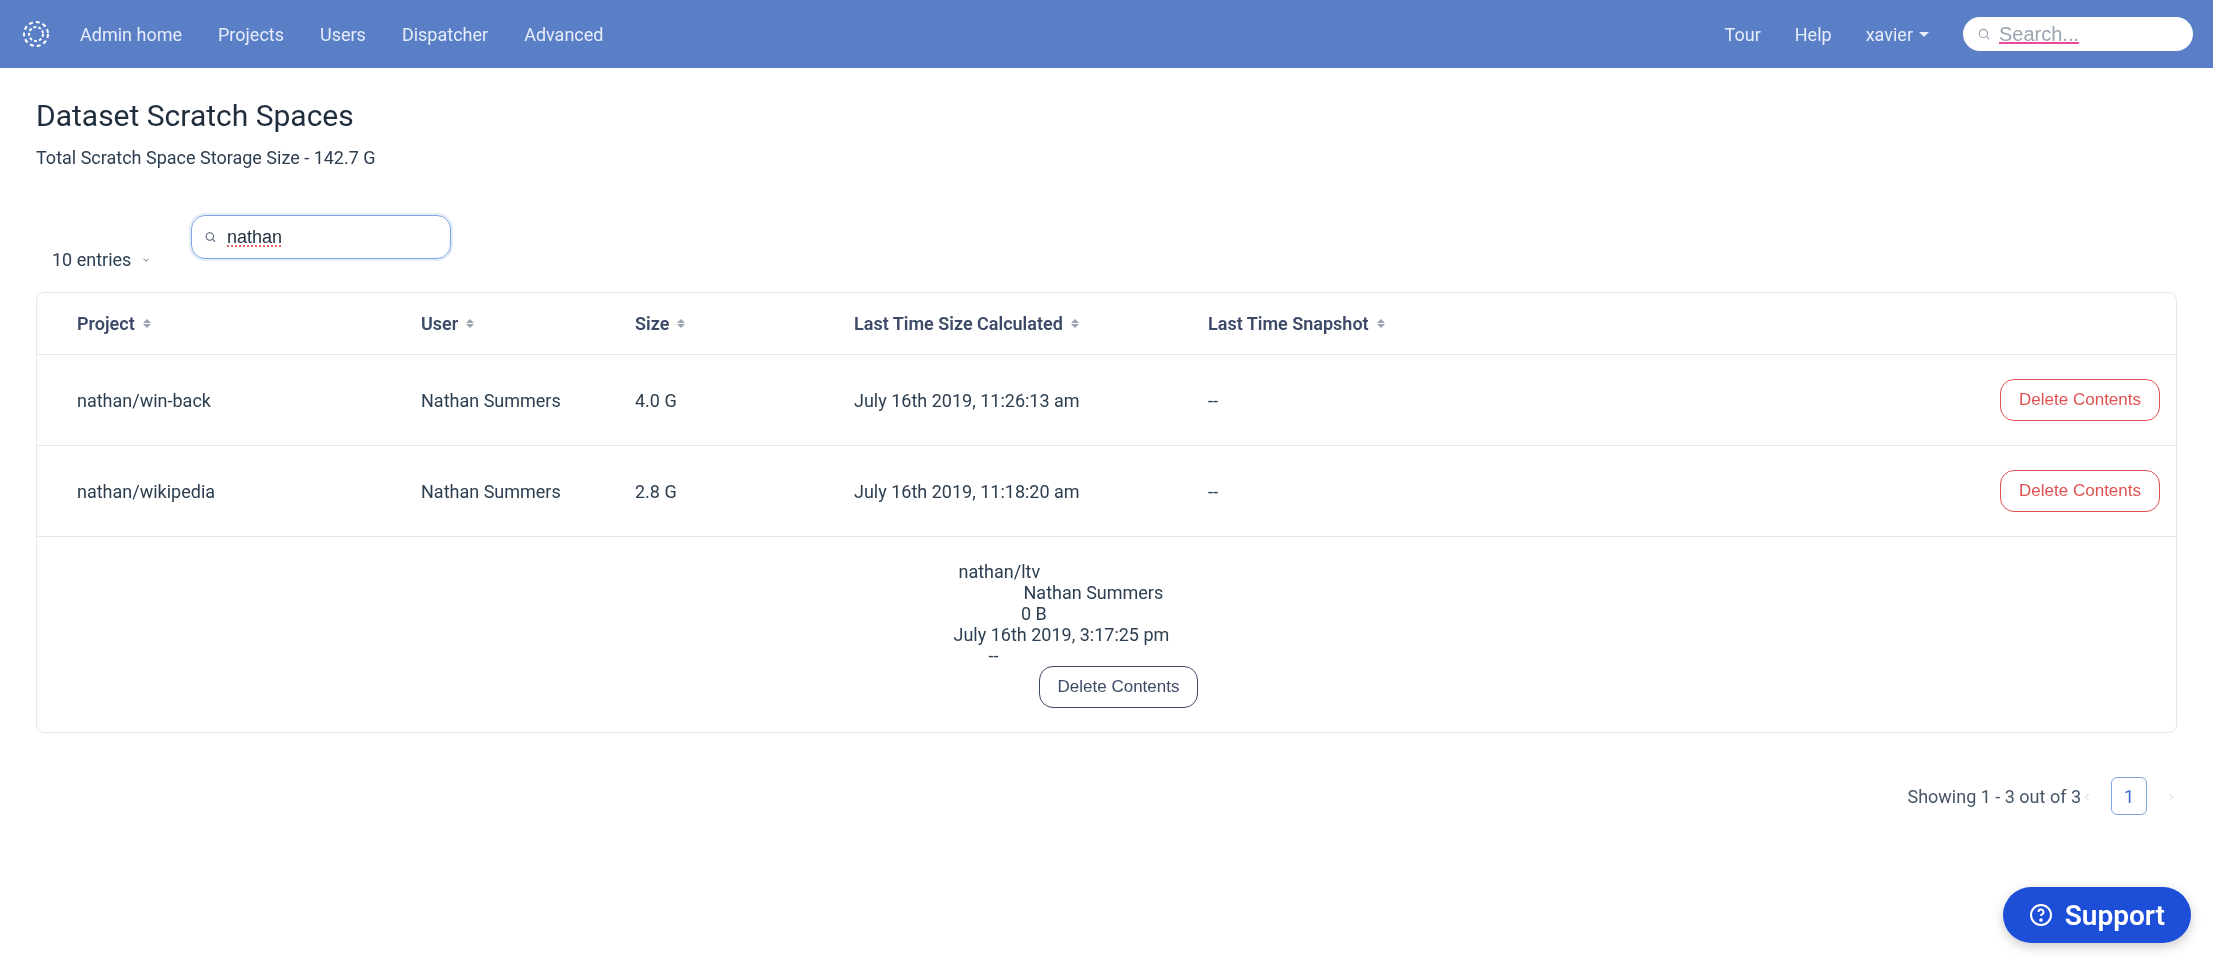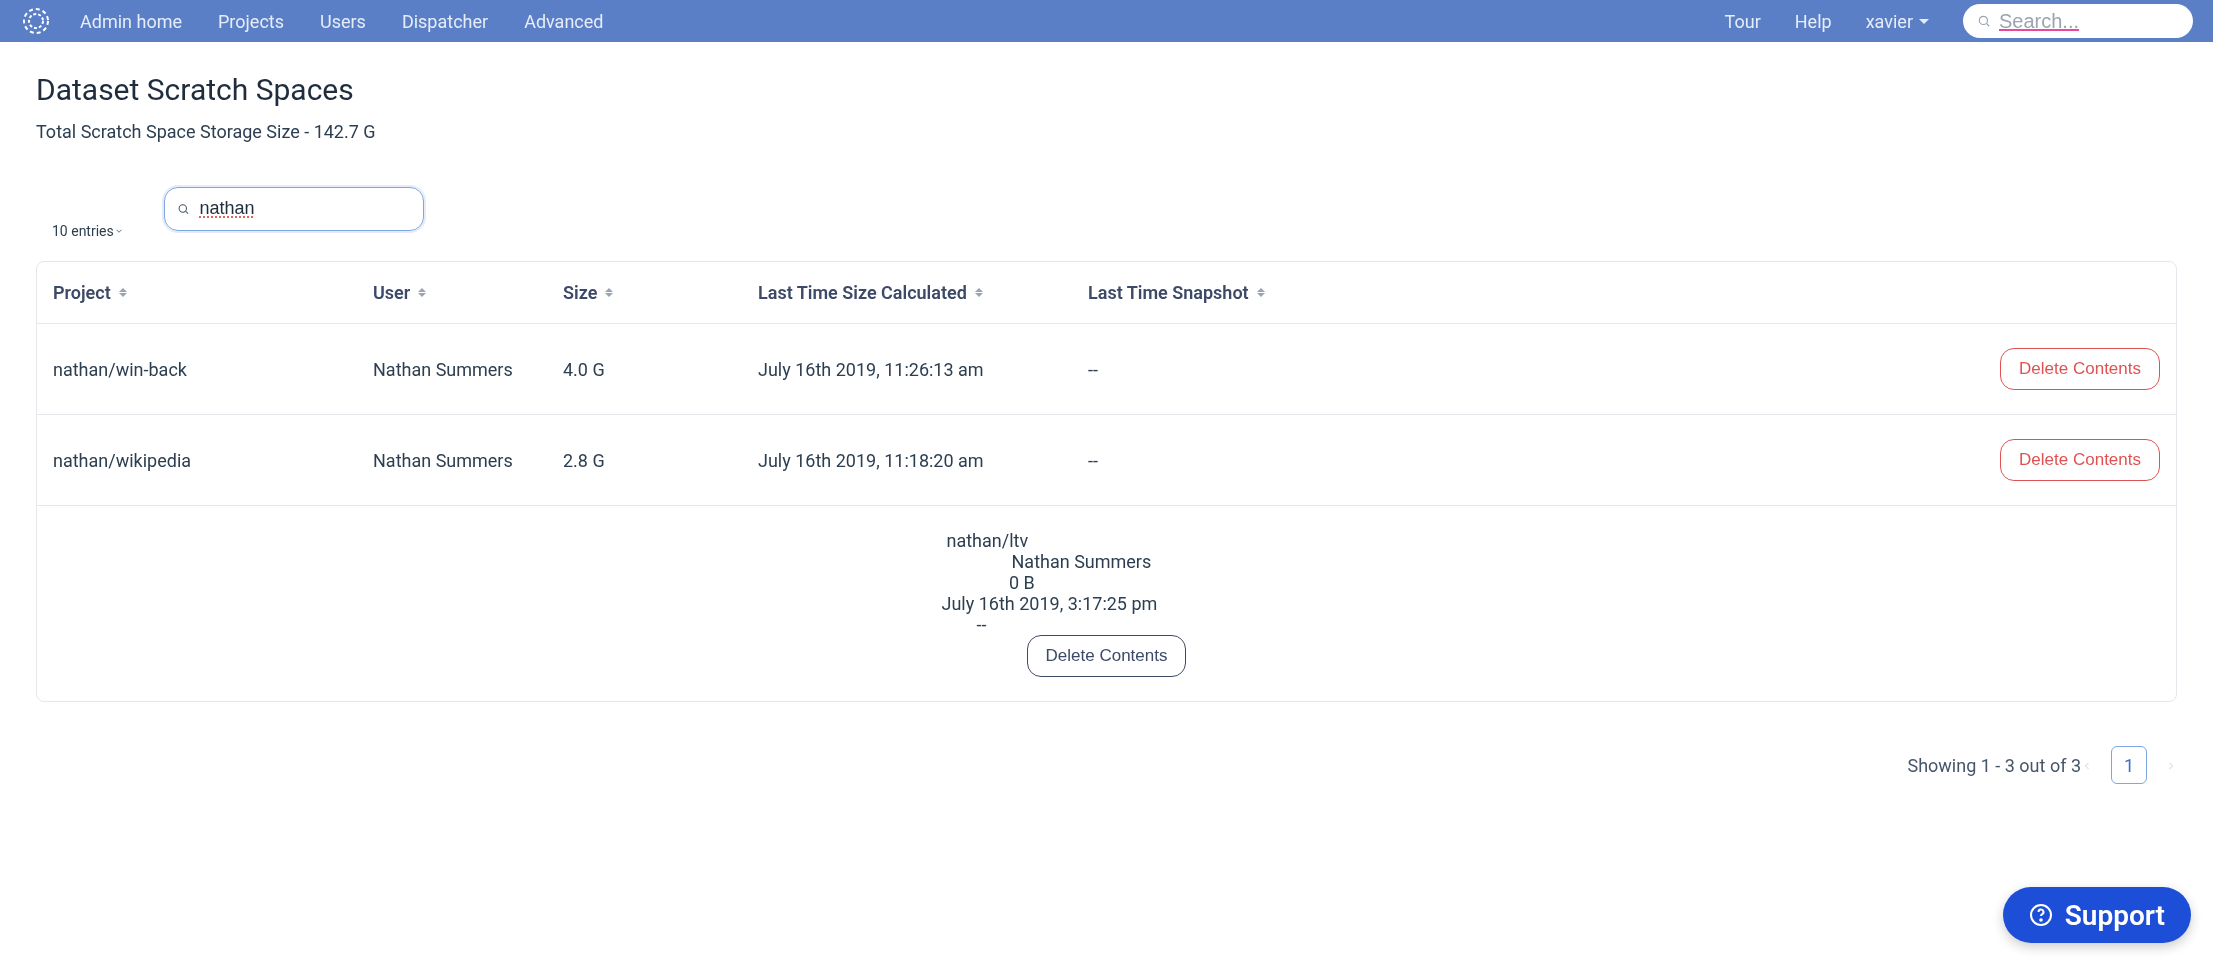--- a/index.html
+++ b/index.html
@@ -1,49 +1,49 @@
 <!DOCTYPE html>
 <html><head>
 <meta charset="utf-8">
 <style>
 * { margin: 0; padding: 0; box-sizing: border-box; }
 body { font-family: -apple-system, BlinkMacSystemFont, "Segoe UI", Roboto, Helvetica, Arial, sans-serif; color: #1f2d3d; background: #fff; }
 
 
-.topnav { background: #5a7fc7; height: 42px; display: flex; align-items: center; padding: 0 20px; color: #fff; }
+.topnav { background: #5a7fc7; height: 68px; display: flex; align-items: center; padding: 0 20px; color: #fff; }
 .logo { width: 32px; height: 32px; margin-right: 28px; display: flex; align-items: center; justify-content: center; }
 .logo svg { width: 32px; height: 32px; }
 .nav-links { display: flex; gap: 36px; font-size: 18px; }
 .nav-link { color: #e6edf8; cursor: pointer; }
 .nav-right { margin-left: auto; display: flex; align-items: center; gap: 34px; font-size: 18px; }
 .nav-user { display: flex; align-items: center; gap: 6px; cursor: pointer; color: #e6edf8; }
 .caret-down { width: 0; height: 0; border-left: 5px solid transparent; border-right: 5px solid transparent; border-top: 5px solid #e6edf8; }
 .search-pill { background: #fff; border-radius: 22px; height: 34px; width: 230px; display: flex; align-items: center; padding: 0 14px; }
 .search-pill svg { width: 14px; height: 14px; color: #9aa5b1; margin-right: 8px; flex-shrink: 0; }
 .search-pill input { border: none; outline: none; font-size: 20px; width: 100%; color: #ec4899; background: transparent; text-decoration: underline; }
 .search-pill input::placeholder { color: #9aa5b1; }
 
 
 .page { padding: 30px 36px; }
 .page-title { font-size: 30px; font-weight: 400; color: #1f2d3d; margin-bottom: 14px; }
 .subtitle { font-size: 18px; color: #2c3e50; margin-bottom: 36px; }
 
 .controls { display: flex; align-items: center; gap: 40px; margin-bottom: 22px; padding-left: 16px; }
-.entries-select { display: flex; align-items: center; font-size: 14px; color: #2c3e50; cursor: pointer; margin-top: 45px; }
+.entries-select { display: flex; align-items: center; gap: 10px; font-size: 18px; color: #2c3e50; cursor: pointer; margin-top: 45px; }
 .chevron-down { width: 10px; height: 10px; }
 
 .filter-box { border: 1px solid #7ea6e0; border-radius: 14px; height: 44px; width: 260px; display: flex; align-items: center; padding: 0 12px; box-shadow: 0 0 0 2px rgba(90,127,199,0.15); }
 .filter-box svg { width: 14px; height: 14px; color: #475569; margin-right: 10px; }
 .filter-box input { border: none; outline: none; font-size: 18px; width: 100%; color: #1f2d3d; background: transparent; }
 .filter-underline { text-decoration: underline; text-decoration-style: dotted; text-decoration-color: #e05252; text-underline-offset: 3px; }
 
 
 .table-wrap { border: 1px solid #e4e7eb; border-radius: 8px; overflow: hidden; }
 .thead { display: flex; padding: 20px 16px; border-bottom: 1px solid #e4e7eb; font-size: 18px; color: #3c4a67; font-weight: 600; }
-.col { display: flex; align-items: center; gap: 8px; }
+.col { display: flex; align-items: center; gap: 8px; margin-left: 24px; }
 .col-project { width: 320px; }
 .col-user { width: 190px; }
 .col-size { width: 195px; }
 .col-calc { width: 330px; }
 .col-snap { width: 260px; }
 .col-action { flex: 1; display: flex; justify-content: flex-end; }
 .sort-icon { display: inline-flex; flex-direction: column; gap: 1px; }
 .sort-icon span { width: 0; height: 0; border-left: 4px solid transparent; border-right: 4px solid transparent; }
 .sort-up { border-bottom: 4px solid #9aa5b1; }
 .sort-down { border-top: 4px solid #9aa5b1; }

